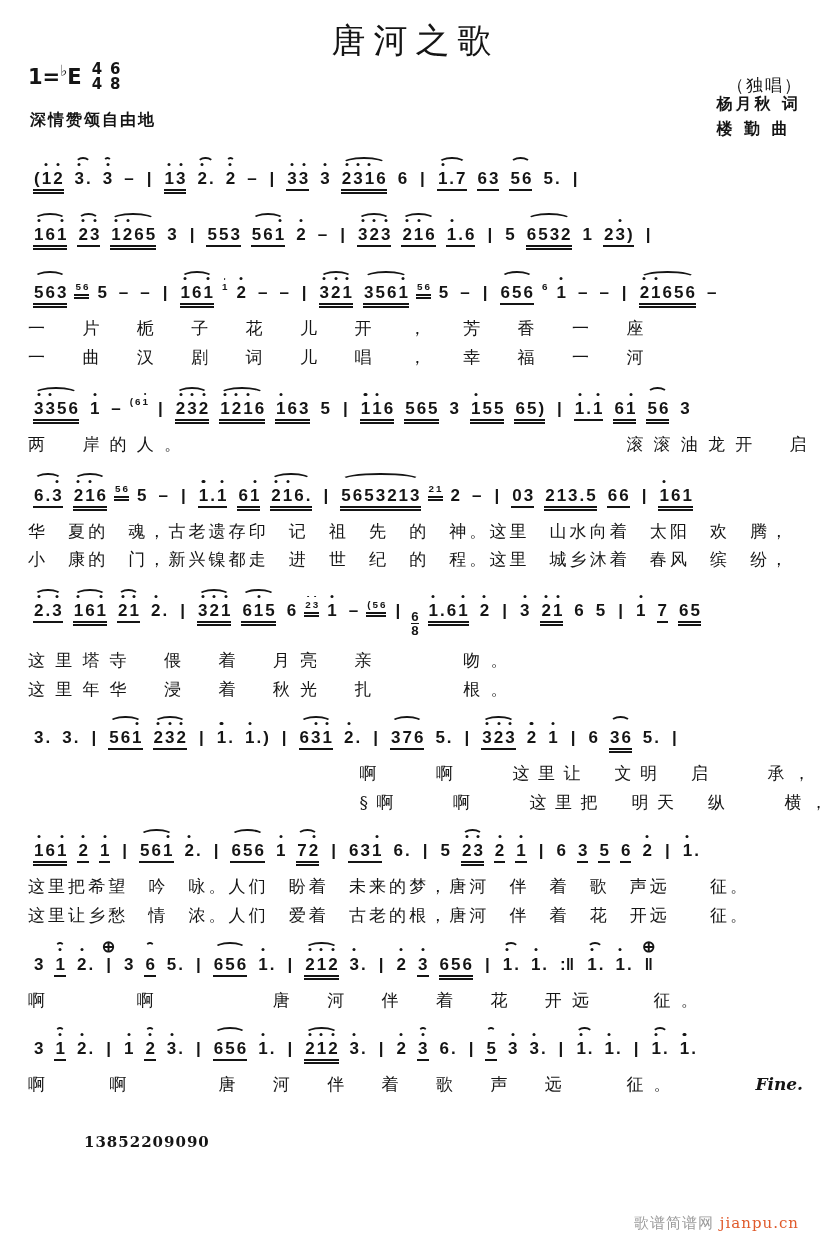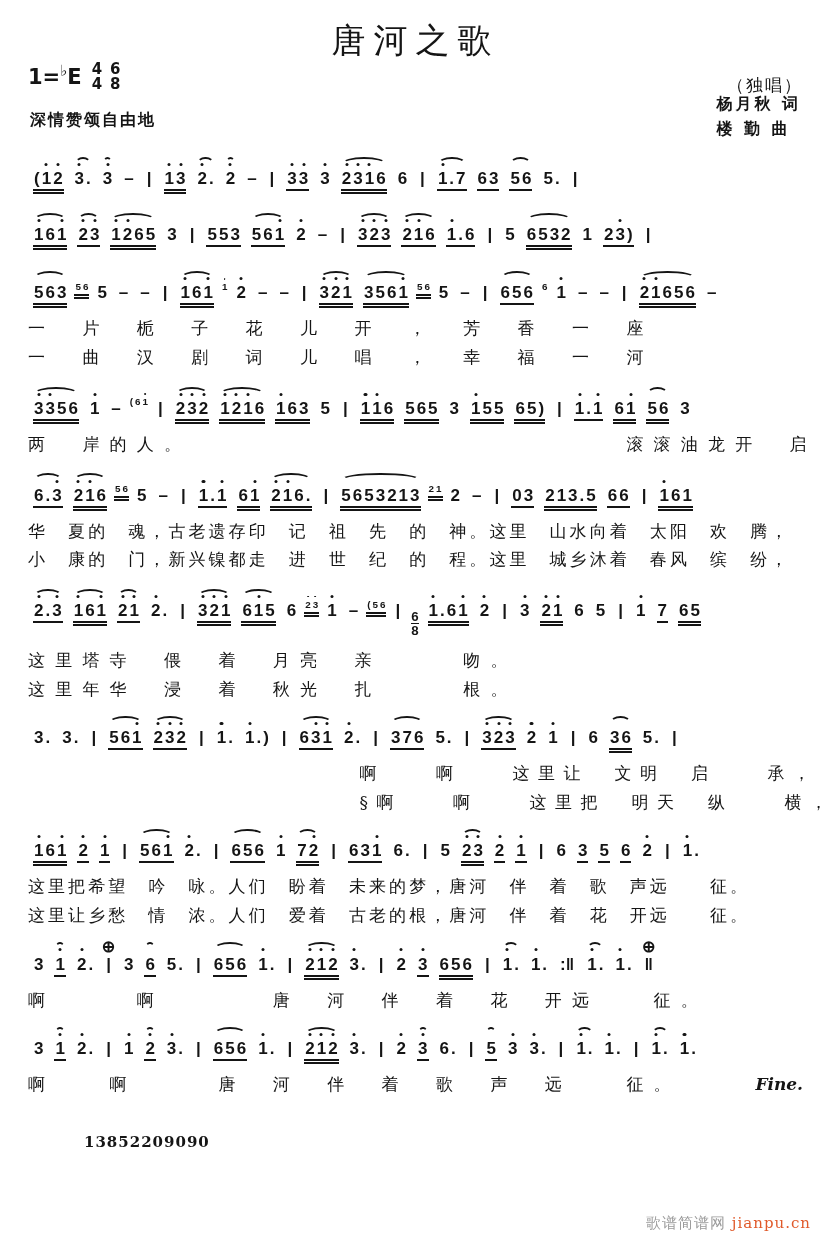--- a/index.html
+++ b/index.html
@@ -49,21 +49,21 @@
   .spread{letter-spacing:2.2em;}
   .normal{letter-spacing:0.6em;}
   .mid{letter-spacing:0.5em;}
   .dense{letter-spacing:0.18em;}
   .lyr-right{font-style:italic;font-weight:bold;font-size:17px;white-space:nowrap;
        letter-spacing:0;font-family:"DejaVu Serif",serif;}
 
   
   .footer{margin-top:30px;font-size:15px;font-weight:bold;line-height:1.85;letter-spacing:1px;}
   .footer .indent{padding-left:56px;}
-  .watermark{position:absolute;right:20px;bottom:12px;font-size:15px;color:#9b9b9b;letter-spacing:1px;}
+  .watermark{position:absolute;right:32px;bottom:12px;font-size:15px;color:#9b9b9b;letter-spacing:1px;}
   .watermark .wm-link{font-weight:normal;font-style:normal;}
 </style>
 </head>
 <body>
 
 <div class="page">
   <div class="header">
     <div class="title">唐河之歌</div>
     <div class="subtitle">（独唱）</div>
     <div class="keyline">

